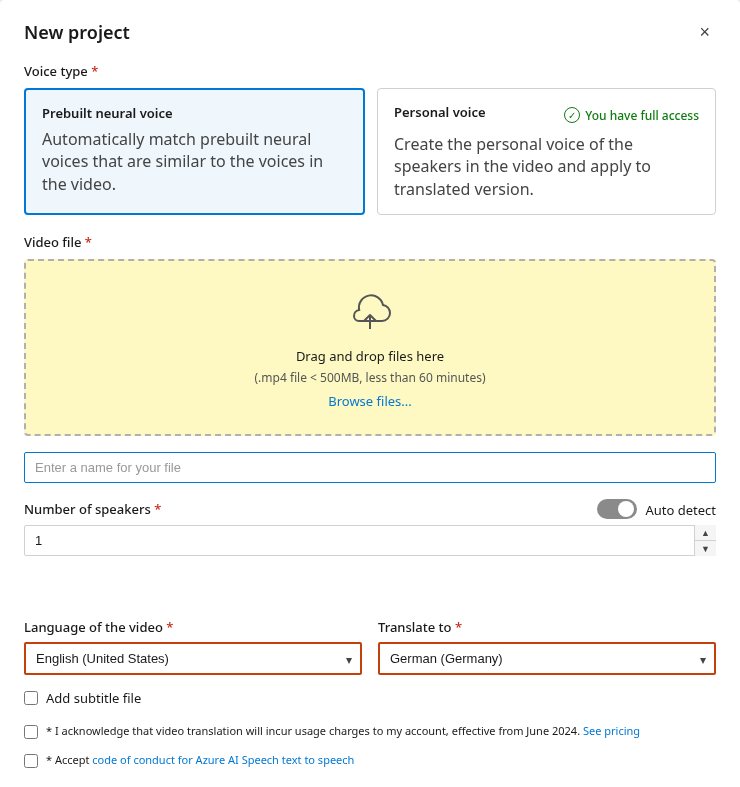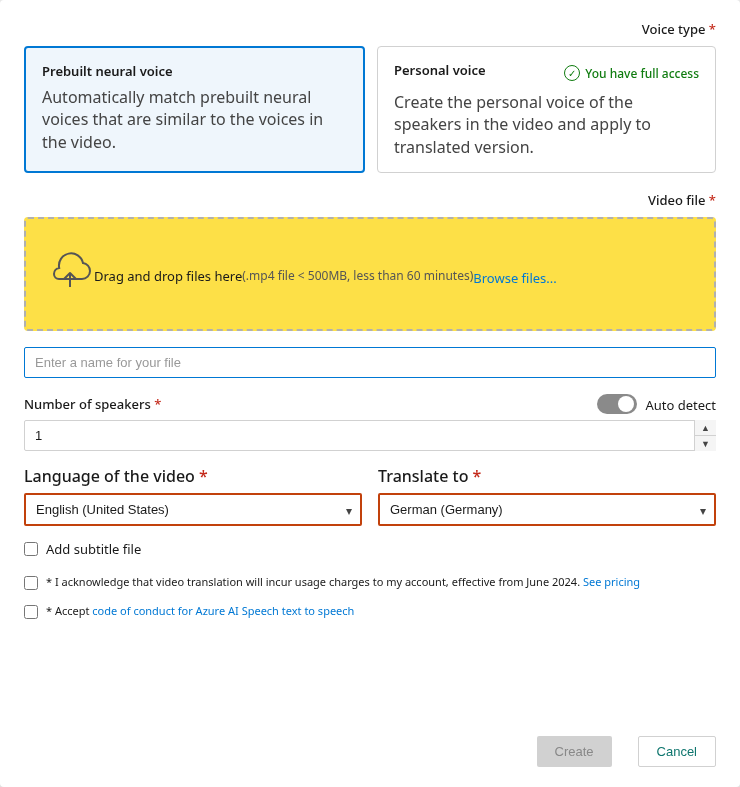--- a/index.html
+++ b/index.html
@@ -42,21 +42,20 @@
       color: #444;
       line-height: 1;
       padding: 2px 6px;
     }
 
     .section-label {
       font-size: 13px;
       font-weight: 500;
       color: #1a1a1a;
       margin-bottom: 8px;
-      text-align: right;
     }
     .required-star { color: #c42b1c; }
 
     
     .voice-type-row {
       display: flex;
       gap: 12px;
       margin-bottom: 18px;
     }
     .voice-card {
@@ -106,24 +105,24 @@
       justify-content: center;
       font-size: 10px;
       color: #107c10;
     }
 
     
     .video-file-section { margin-bottom: 16px; }
     .drop-area {
       border: 2px dashed #b0b0b0;
       border-radius: 4px;
-      background: #fde047;
+      background: #fef9c3;
       padding: 32px 20px 24px;
       display: flex;
-      flex-direction: row;
+      flex-direction: column;
       align-items: center;
       text-align: center;
       cursor: pointer;
     }
     .upload-icon-wrap {
       margin-bottom: 10px;
     }
     .drop-main-text {
       font-size: 13px;
       color: #1a1a1a;
@@ -230,24 +229,25 @@
     
     .language-row {
       display: flex;
       gap: 16px;
       margin-bottom: 14px;
     }
     .language-group {
       flex: 1;
     }
     .lang-label {
-      font-size: 16px;
+      font-size: 13px;
       font-weight: 500;
       margin-bottom: 6px;
       color: #1a1a1a;
+      margin-top: 48px;
     }
     .lang-select {
       width: 100%;
       border: 2px solid #c2410c;
       border-radius: 2px;
       padding: 7px 30px 7px 10px;
       font-size: 13px;
       color: #1a1a1a;
       outline: none;
       appearance: none;
@@ -330,20 +330,24 @@
       padding: 7px 18px;
       font-size: 13px;
       cursor: pointer;
     }
   </style>
 </head>
 <body>
 
 <div class="dialog">
 
+  <div class="dialog-header">
+    <span class="dialog-title">New project</span>
+    <button class="close-btn">×</button>
+  </div>
 
   <div class="section-label">
     <span>Voice type</span><span class="required-star"> *</span>
   </div>
   <div class="voice-type-row">
 
     <div class="voice-card selected">
       <div class="voice-card-title">Prebuilt neural voice</div>
       <div class="voice-card-desc">Automatically match prebuilt neural voices that are similar to the voices in the video.</div>
     </div>

